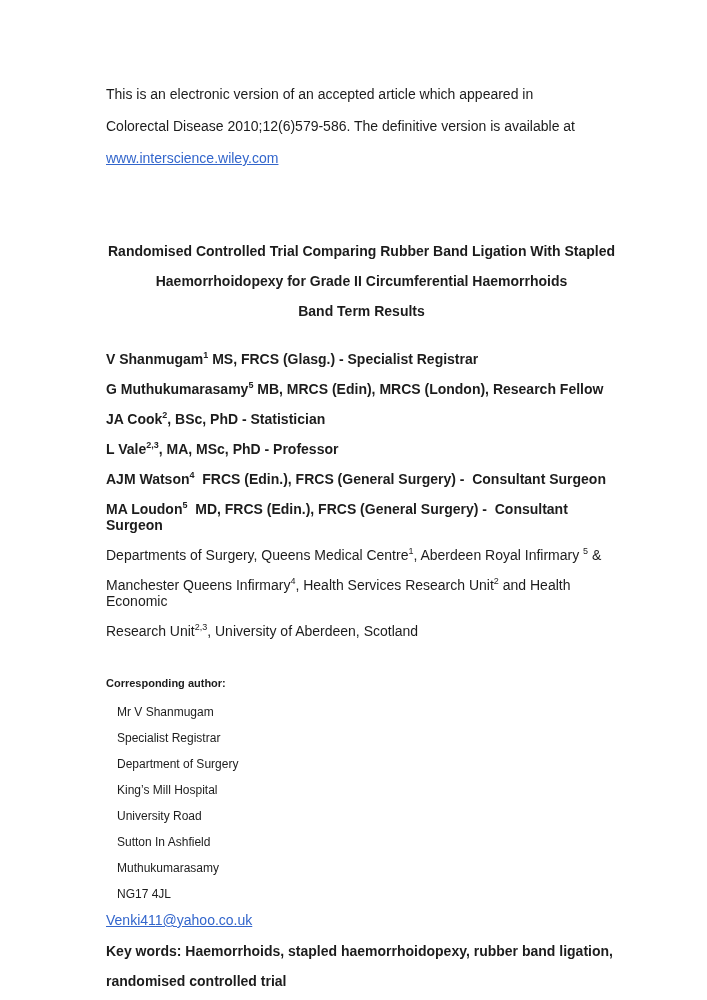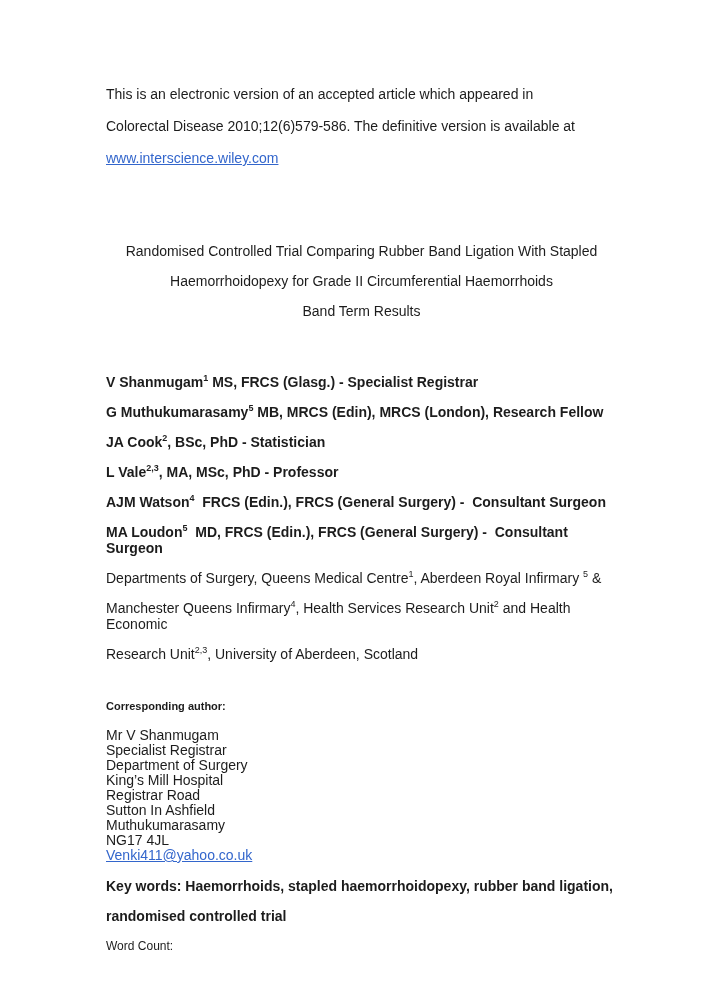--- a/index.html
+++ b/index.html
@@ -13,35 +13,35 @@
     overflow: hidden;
   }
   .page { width: 707px; height: 804px; padding: 86px 90px 0 106px; }
   section { margin: 0; }
   .line {
     font-size: 14px; line-height: 16px;
     margin: 0 0 16px 0;
     white-space: pre-wrap;
   }
   .title-section { margin-top: 77px; text-align: center; }
-  .title-section .line { font-weight: normal; margin-bottom: 14px; }
-  .authors-section { margin-top: 55px; }
+  .title-section .line { font-weight: bold; margin-bottom: 14px; }
+  .authors-section { margin-top: 32px; }
   .author-line {
     font-size: 14px; line-height: 16px;
     margin: 0 0 14px 0;
     white-space: pre-wrap;
   }
   .author-line.bold { font-weight: bold; }
   sup { font-size: 9px; line-height: 0; vertical-align: super; }
   .corr-section { margin-top: 36px; }
   .corr-heading {
     font-size: 11px; line-height: 16px;
     font-weight: bold; margin: 0 0 14px 0;
   }
-  .addr-line { font-size: 14px; line-height: 15px; margin: 0; }
+  .addr-line { font-size: 12px; line-height: 15px; margin: 11px; }
   .email-line { font-size: 14px; line-height: 15px; margin: 0; }
   a { color: var(--link-color); text-decoration: underline; cursor: pointer; }
   .keywords-section { margin-top: 15px; }
   .kw-line { font-weight: bold; margin-bottom: 14px; }
   .wordcount {
     font-size: 12px; line-height: 16px;
     font-weight: normal; margin: 14px 0 0 0;
   }
 </style>
 </head>
@@ -73,21 +73,21 @@
       <div class="author-line"><span>Manchester Queens Infirmary</span><sup>4</sup><span>, Health Services Research Unit</span><sup>2</sup><span> and Health Economic</span></div>
       <div class="author-line"><span>Research Unit</span><sup>2,3</sup><span>, University of Aberdeen, Scotland</span></div>
     </section>
 
   <section class="corr-section">
     <p class="corr-heading">Corresponding author:</p>
     <p class="addr-line">Mr V Shanmugam</p>
     <p class="addr-line">Specialist Registrar</p>
     <p class="addr-line">Department of Surgery</p>
     <p class="addr-line">King’s Mill Hospital</p>
-    <p class="addr-line">Registrar Road</p>
+    <p class="addr-line">University Road</p>
     <p class="addr-line">Sutton In Ashfield</p>
     <p class="addr-line">Muthukumarasamy</p>
     <p class="addr-line">NG17 4JL</p>
     <p class="email-line"><a>Venki411@yahoo.co.uk</a></p>
   </section>
 
   <section class="keywords-section">
     <p class="line kw-line">Key words: Haemorrhoids, stapled haemorrhoidopexy, rubber band ligation,</p>
     <p class="line kw-line">randomised controlled trial</p>
   </section>

